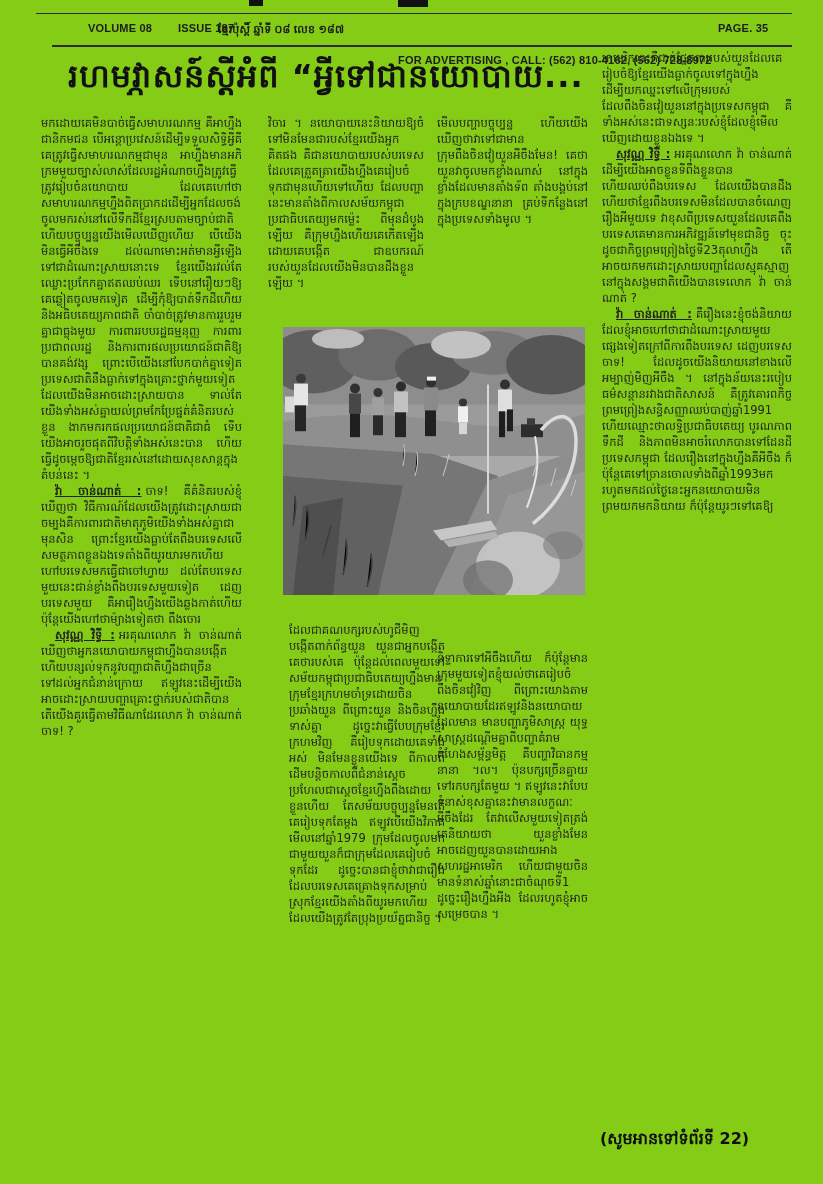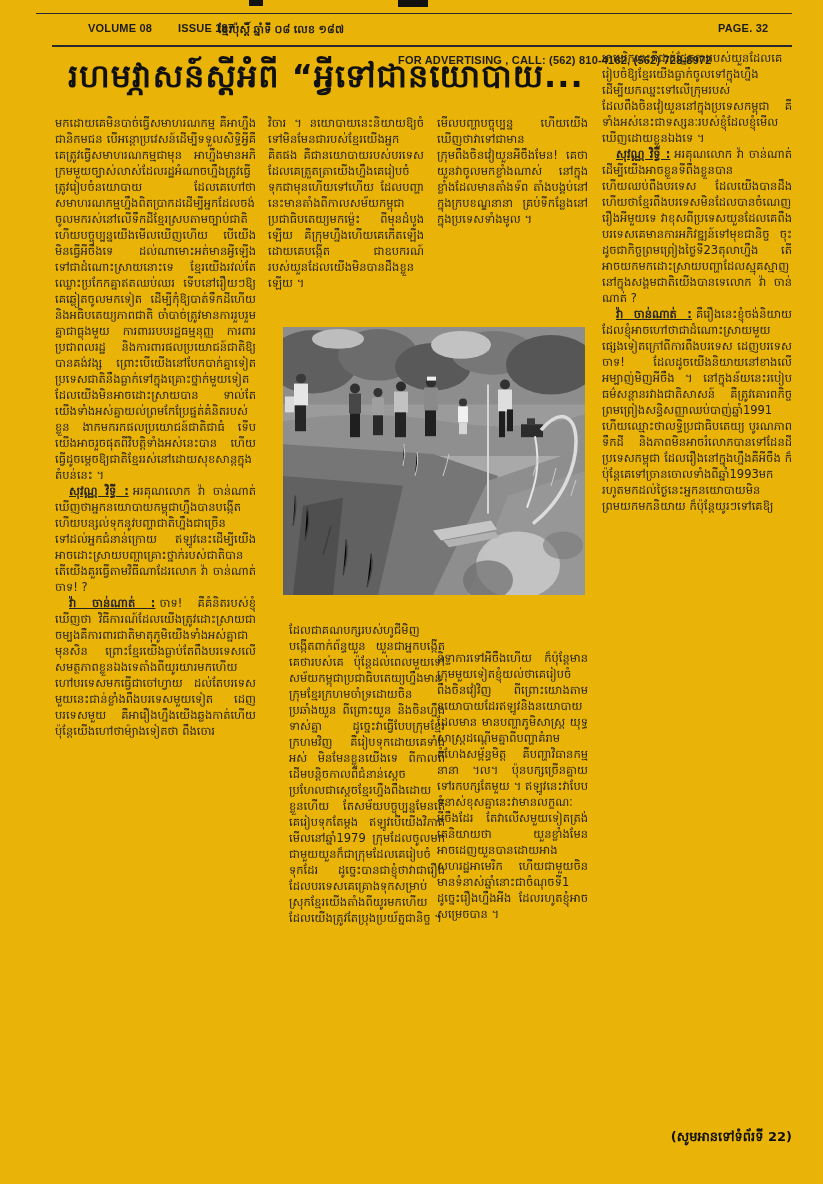--- a/index.html
+++ b/index.html
@@ -1,16 +1,16 @@
 <!DOCTYPE html>
 <html><head>
 <meta charset="utf-8">
 <style>
   html,body{margin:0;padding:0;background:#e8e8e8;}
-  .page{position:relative;width:823px;height:1184px;margin:0 auto;background:#eab308;
+  .page{position:relative;width:823px;height:1184px;margin:0 auto;background:#84cc16;
         font-family:"DejaVu Sans","Liberation Serif",sans-serif;color:#1c1c1c;overflow:hidden;}
 
   
   .artifact{position:absolute;background:#111;}
   .artifact.a1{left:249px;top:0;width:14px;height:6px;}
   .artifact.a2{left:398px;top:0;width:30px;height:7px;}
 
   
   .rule{position:absolute;background:#2a2a2a;}
   .rule.top{left:36px;width:756px;top:13px;height:1px;}
@@ -27,61 +27,61 @@
   .headline{position:absolute;left:68px;top:56px;width:585px;height:58px;margin:0;
             font-size:32px;font-weight:bold;letter-spacing:1px;white-space:nowrap;
             overflow:hidden;color:#111;}
 
   
   .col{position:absolute;text-align:justify;font-size:11.5px;line-height:16px;
        overflow:hidden;color:#232323;}
   .col p{margin:0;text-indent:14px;}
   .col p.lead{text-indent:0;}
   b.speaker{font-weight:bold;margin-right:4px;text-decoration:underline;}
-  .c1{left:55px;top:115px;width:201px;height:1052px;}
+  .c1{left:41px;top:115px;width:201px;height:1052px;}
   .c2t{left:268px;top:115px;width:156px;height:210px;}
   .c3t{left:437px;top:115px;width:151px;height:210px;}
   .c2b{left:268px;top:622px;width:156px;height:545px;margin-left:21px;}
   .c3b{left:437px;top:650px;width:151px;height:545px;}
   .c4{left:602px;top:50px;width:190px;height:1076px;}
 
   
   .photo{position:absolute;left:283px;top:327px;width:302px;height:268px;background:#aaa;}
   .photo svg{display:block;width:100%;height:100%;}
   .caption{position:absolute;left:283px;top:600px;width:302px;text-align:center;
            font-size:11px;font-weight:bold;color:#1d1d1d;}
 
   
-  .continuation{position:absolute;left:600px;top:1128px;width:192px;text-align:right;
-                font-size:13px;font-weight:bold;color:#101010;}
+  .continuation{position:absolute;left:600px;top:1128px;width:192px;text-align:left;
+                font-size:16px;font-weight:bold;color:#101010;}
 </style>
 </head>
 <body>
 
 <div class="page">
 
   <div class="artifact a1"></div>
   <div class="artifact a2"></div>
 
   <div class="rule top"></div>
   <div class="masthead">
     <span class="m-volume">VOLUME 08</span>
     <span class="m-issue">ISSUE 187</span>
     <span class="m-khmer">ខ្មែរប៉ុស្ដិ៍ ឆ្នាំទី ០៨  លេខ ១៨៧</span>
     <span class="m-adv">FOR ADVERTISING ,  CALL: (562) 810-4162, (562) 728-8972</span>
-    <span class="m-page">PAGE. 32</span>
+    <span class="m-page">PAGE. 35</span>
   </div>
   <div class="rule bottom"></div>
 
   <h1 class="headline">រហមវ្ភាសន៍ស្ដីអំពី “អ្វីទៅជានយោបាយ...</h1>
 
   <div class="col c1">
     <p class="lead">មកដោយគេមិនបាច់ធ្វើសមាហរណកម្ម គឺអាហ្នឹងជានិកមជន បើអន្តោប្រវេសន៍ដើម្បីទទួលសិទ្ធិអ្វីគឺគេត្រូវធ្វើសមាហរណកម្មជាមុន អាហ្នឹងមានអភិក្រមមួយច្បាស់លាស់ដែលរដ្ឋអំណាចហ្នឹងត្រូវធ្វើ ត្រូវរៀបចំនយោបាយ ដែលគេហៅថាសមាហរណកម្មហ្នឹងពិតប្រាកដដើម្បីអ្នកដែលចង់ចូលមករស់នៅលើទឹកដីខ្មែរស្របតាមច្បាប់ជាតិ ហើយបច្ចុប្បន្នយើងមើលឃើញហើយ បើយើងមិនធ្វើអីចឹងទេ ដល់ណាមោះអត់មានអ្វីឡើងទៅជាដំណោះស្រាយនោះទេ ខ្មែរយើងរវល់តែឈ្លោះប្រកែកគ្នាឥតឈប់ឈរ ទើបនៅរឿយៗឱ្យគេឆ្លៀតចូលមកទៀត ដើម្បីកុំឱ្យបាត់ទឹកដីហើយនិងអធិបតេយ្យភាពជាតិ ចាំបាច់ត្រូវមានការរួបរួមគ្នាជាធ្លុងមួយ ការពាររបបរដ្ឋធម្មនុញ្ញ ការពារប្រជាពលរដ្ឋ និងការពារផលប្រយោជន៍ជាតិឱ្យបានគង់វង្ស ព្រោះបើយើងនៅបែកបាក់គ្នាទៀត ប្រទេសជាតិនឹងធ្លាក់ទៅក្នុងគ្រោះថ្នាក់មួយទៀតដែលយើងមិនអាចដោះស្រាយបាន ទាល់តែយើងទាំងអស់គ្នាយល់ព្រមកែប្រែផ្នត់គំនិតរបស់ខ្លួន ងាកមករកផលប្រយោជន៍ជាតិជាធំ ទើបយើងអាចរួចផុតពីវិបត្តិទាំងអស់នេះបាន ហើយធ្វើដូចម្តេចឱ្យជាតិខ្មែររស់នៅដោយសុខសាន្តក្នុងតំបន់នេះ ។</p>
+    <p><b class="speaker">វ៉ា ចាន់ណាត់ :</b><span>ចាទ! គឺគំនិតរបស់ខ្ញុំឃើញថា វិធីការណ៍ដែលយើងត្រូវដោះស្រាយជាចម្បងគឺការពារជាតិមាតុភូមិយើងទាំងអស់គ្នាជាមុនសិន ព្រោះខ្មែរយើងធ្លាប់តែពឹងបរទេសលើសមត្ថភាពខ្លួនឯងទេតាំងពីយូរយារមកហើយ ហៅបរទេសមកធ្វើជាចៅហ្វាយ ដល់តែបរទេសមួយនេះជាន់ខ្លាំងពឹងបរទេសមួយទៀត ដេញបរទេសមួយ គឺអារឿងហ្នឹងយើងឆ្លងកាត់ហើយ ប៉ុន្តែយើងហៅថាម៉្យាងទៀតថា ពឹងចោរ</span></p>
     <p><b class="speaker">សុវណ្ណ វិទ្ធី :</b><span>អរគុណលោក វ៉ា ចាន់ណាត់ ឃើញថាអ្នកនយោបាយកម្ពុជាហ្នឹងបានបង្កើត ហើយបន្សល់ទុកនូវបញ្ហាជាតិហ្នឹងជាច្រើនទៅដល់អ្នកជំនាន់ក្រោយ ឥឡូវនេះដើម្បីយើងអាចដោះស្រាយបញ្ហាគ្រោះថ្នាក់របស់ជាតិបាន តើយើងគួរធ្វើតាមវិធីណាដែរលោក វ៉ា ចាន់ណាត់ ចាទ! ?</span></p>
-    <p><b class="speaker">វ៉ា ចាន់ណាត់ :</b><span>ចាទ! គឺគំនិតរបស់ខ្ញុំឃើញថា វិធីការណ៍ដែលយើងត្រូវដោះស្រាយជាចម្បងគឺការពារជាតិមាតុភូមិយើងទាំងអស់គ្នាជាមុនសិន ព្រោះខ្មែរយើងធ្លាប់តែពឹងបរទេសលើសមត្ថភាពខ្លួនឯងទេតាំងពីយូរយារមកហើយ ហៅបរទេសមកធ្វើជាចៅហ្វាយ ដល់តែបរទេសមួយនេះជាន់ខ្លាំងពឹងបរទេសមួយទៀត ដេញបរទេសមួយ គឺអារឿងហ្នឹងយើងឆ្លងកាត់ហើយ ប៉ុន្តែយើងហៅថាម៉្យាងទៀតថា ពឹងចោរ</span></p>
   </div>
 
   <div class="col c3t">
     <p class="lead">មើលបញ្ហាបច្ចុប្បន្ន ហើយយើងឃើញថាវាទៅជាមានក្រុមពឹងចិនវៀយួនអីចឹងមែន! គេថា យួនវាចូលមកខ្លាំងណាស់ នៅក្នុងខ្លាំងដែលមានតាំងទ័ព តាំងបង្គប់នៅក្នុងក្របខណ្ឌនានា គ្រប់ទីកន្លែងនៅក្នុងប្រទេសទាំងមូល ។</p>
   </div>
   <div class="col c2t">
     <p class="lead">វិចារ ។ នយោបាយនេះនិយាយឱ្យចំទៅមិនមែនជារបស់ខ្មែរយើងអ្នកគិតផង គឺជានយោបាយរបស់បរទេសដែលគេត្រួតត្រាយើងហ្នឹងគេរៀបចំទុកជាមុនហើយទៅហើយ ដែលបញ្ហានេះមានតាំងពីកាលសម័យកម្ពុជាប្រជាធិបតេយ្យមកម្ល៉េះ ពីមុនដំបូងឡើយ គឺក្រុមហ្នឹងហើយគេកើតឡើងដោយគេបង្កើត ជាឧបករណ៍របស់យួនដែលយើងមិនបានដឹងខ្លួនឡើយ ។</p>
   </div>
 
   <div class="photo">

